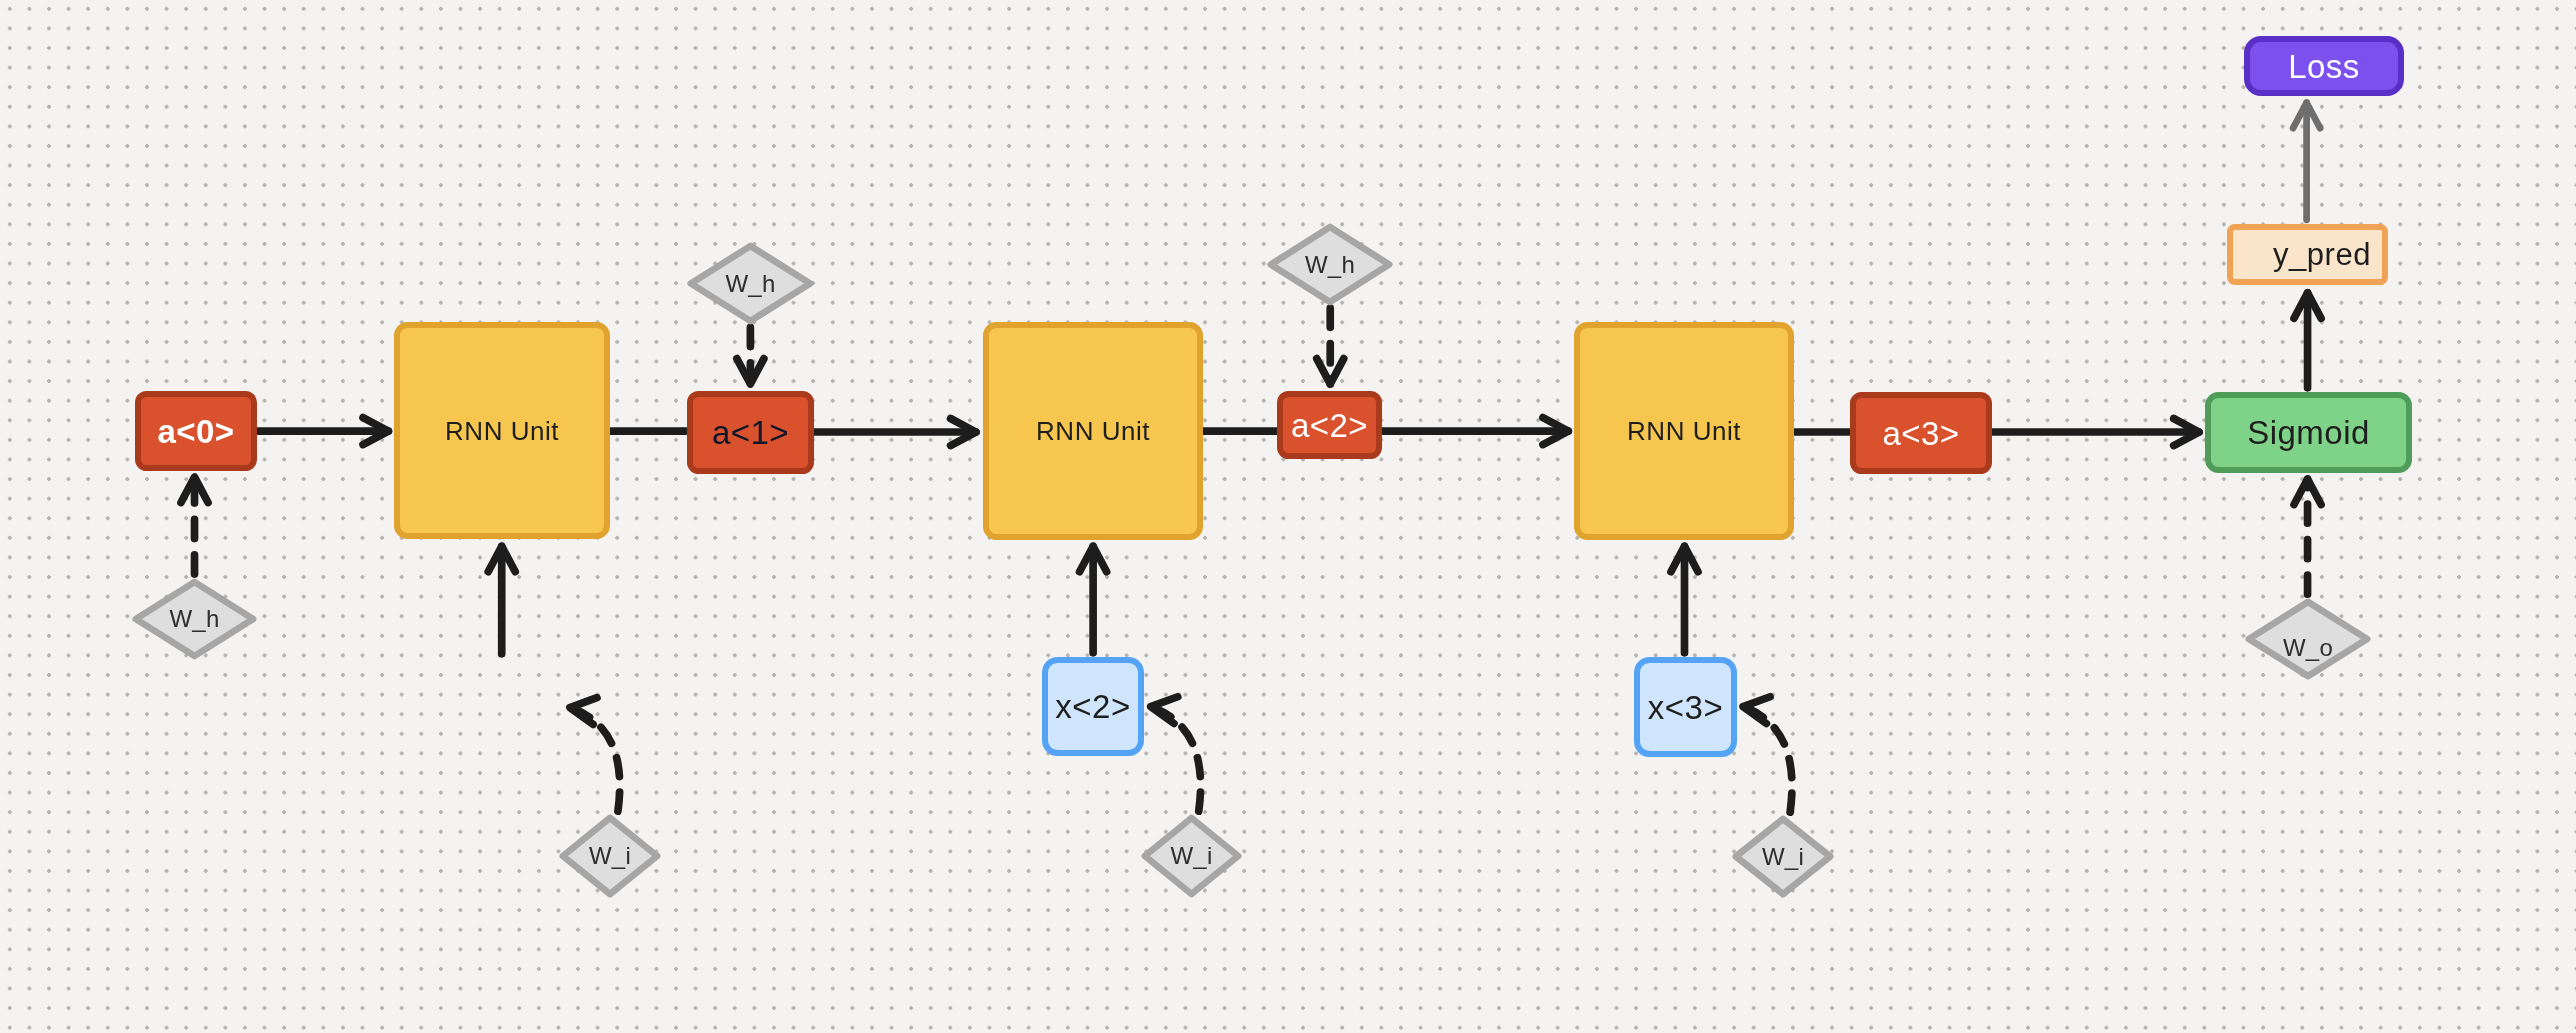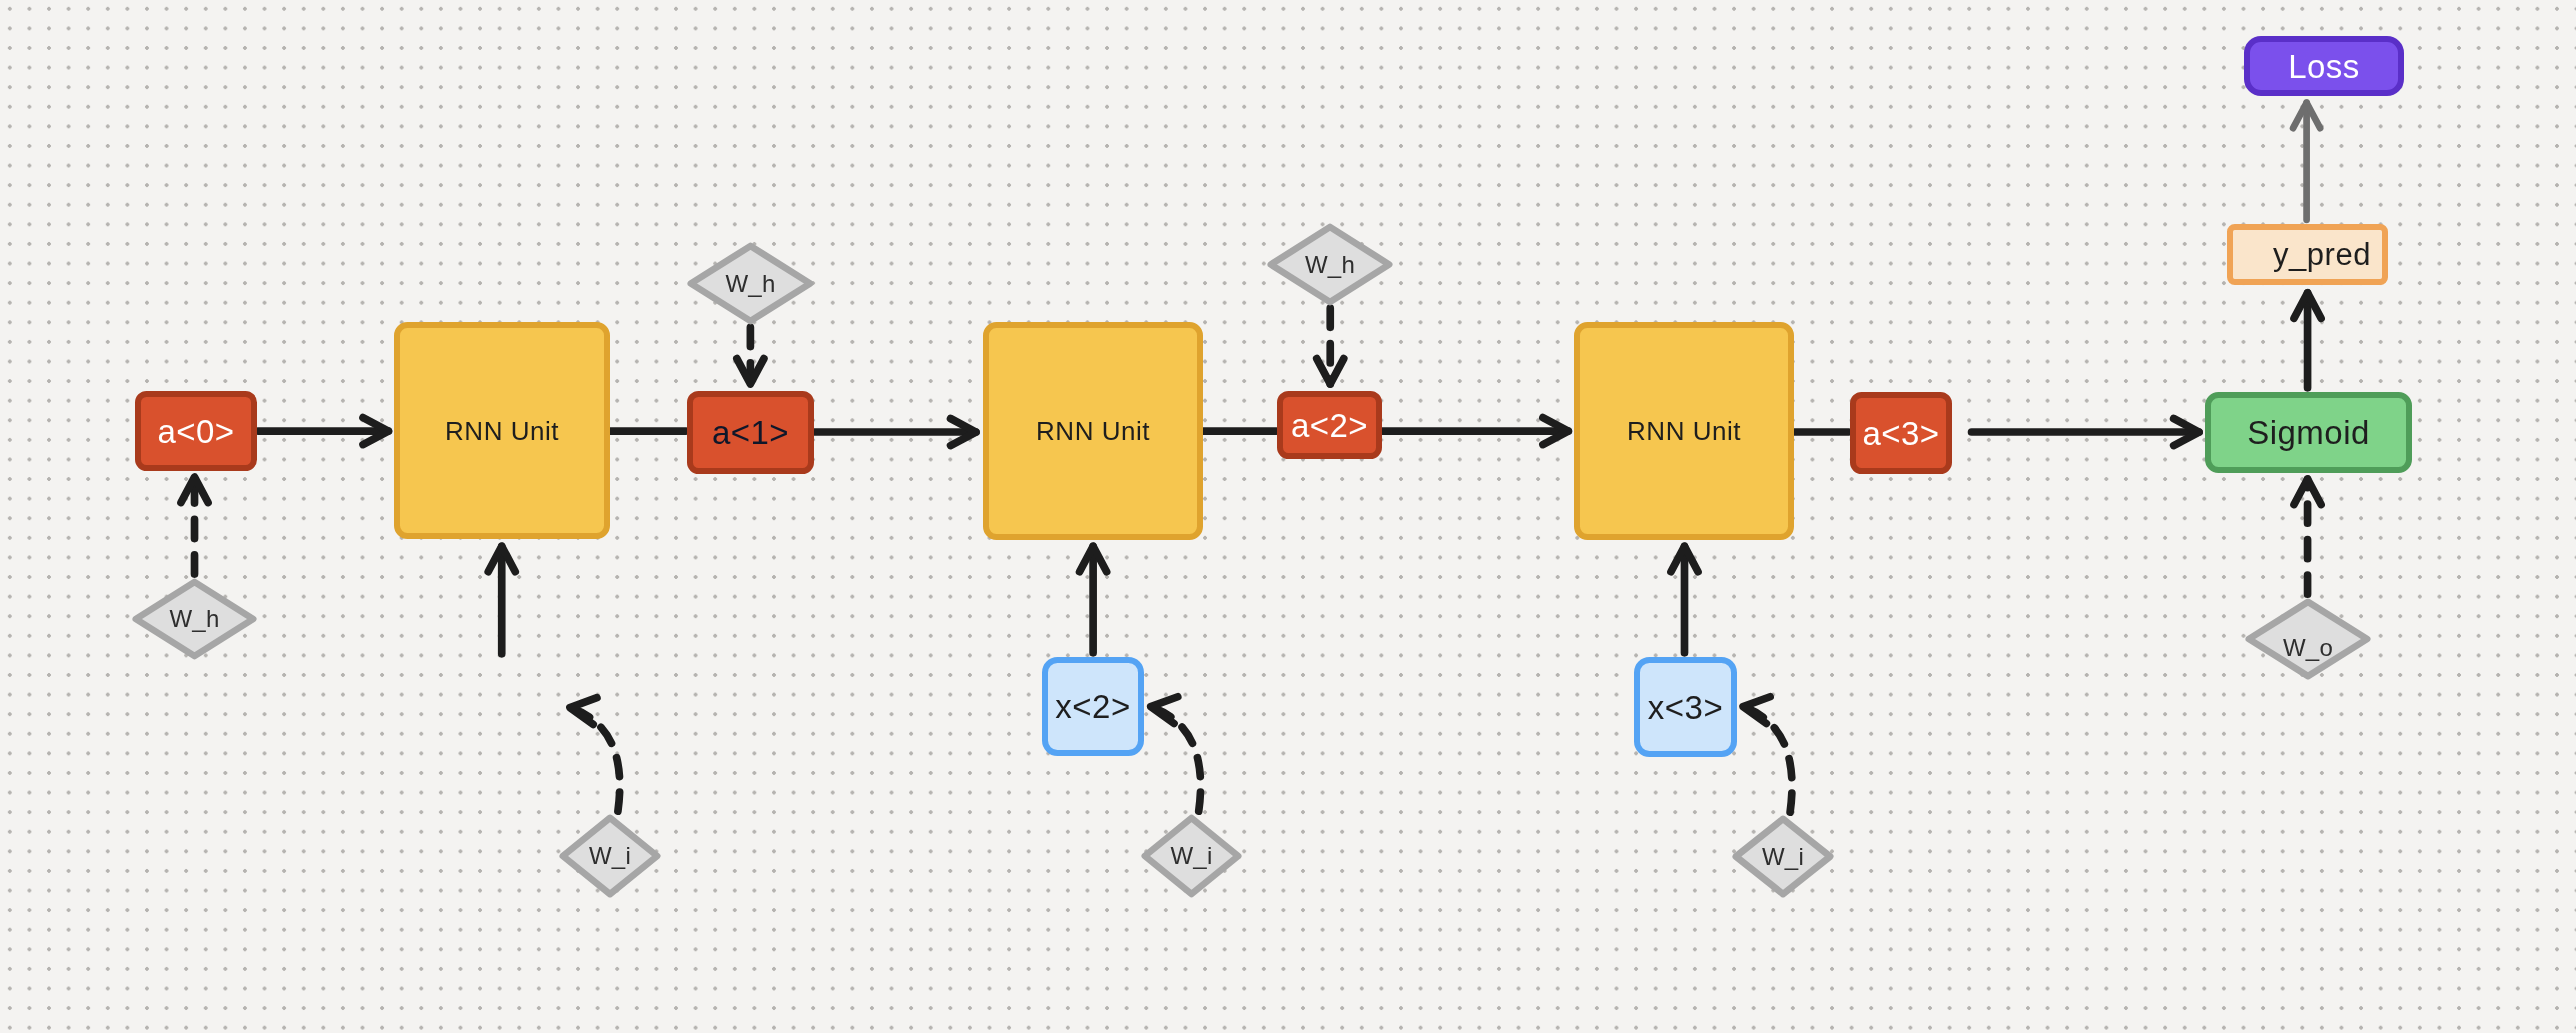--- a/index.html
+++ b/index.html
@@ -93,38 +93,38 @@
       <path d="M 2403 619 L 2403 499" fill="none" stroke="#1d1d1d" stroke-width="8" stroke-linecap="round" stroke-dasharray="20 17"></path>
       <path d="M 2417.0841468835765 525.4884277857678 L 2403 499 L 2388.9158531164235 525.4884277857678" fill="none" stroke="#1d1d1d" stroke-width="8" stroke-linecap="round" stroke-linejoin="round"></path>
       <path d="M 643 845 Q 655 758 593 737" fill="none" stroke="#1d1d1d" stroke-width="8" stroke-linecap="round" stroke-dasharray="20 16"></path>
       <path d="M 621.1907786235772 726.7393957002299 L 593 737 L 617.2705098312484 754.6335575687742" fill="none" stroke="#1d1d1d" stroke-width="8" stroke-linecap="round" stroke-linejoin="round"></path>
       <path d="M 1248 845 Q 1260 758 1198 736" fill="none" stroke="#1d1d1d" stroke-width="8" stroke-linecap="round" stroke-dasharray="20 16"></path>
       <path d="M 1226.1907786235772 725.7393957002299 L 1198 736 L 1222.2705098312483 753.6335575687742" fill="none" stroke="#1d1d1d" stroke-width="8" stroke-linecap="round" stroke-linejoin="round"></path>
       <path d="M 1864 846 Q 1876 758 1815 736" fill="none" stroke="#1d1d1d" stroke-width="8" stroke-linecap="round" stroke-dasharray="20 16"></path>
       <path d="M 1843.1907786235772 725.7393957002299 L 1815 736 L 1839.2705098312483 753.6335575687742" fill="none" stroke="#1d1d1d" stroke-width="8" stroke-linecap="round" stroke-linejoin="round"></path>
     </svg>
 <div class="node rect" style="left: 135px; top: 391px; width: 122px; height: 80px; background: rgb(217, 81, 45); border-color: rgb(169, 58, 28); border-radius: 11.5px;">
-      <div class="label" style="color: rgb(255, 255, 255); font-size: 33px;">a&lt;0&gt;</div>
+      <div class="label" style="color: rgb(255, 255, 255); font-size: 33px; font-weight: bold;">a&lt;0&gt;</div>
     </div>
     <div class="node rect" style="left: 394px; top: 322px; width: 216px; height: 217px; background: rgb(246, 198, 79); border-color: rgb(223, 163, 46); border-radius: 13.4px;">
       <div class="label" style="color: rgb(30, 30, 30); font-size: 26px;">RNN Unit</div>
     </div>
     <div class="node rect" style="left: 687px; top: 391px; width: 127px; height: 83px; background: rgb(217, 81, 45); border-color: rgb(169, 58, 28); border-radius: 11.5px;">
       <div class="label" style="color: #0f172a; font-size: 33px;">a&lt;1&gt;</div>
     </div>
     <div class="node rect" style="left: 983px; top: 322px; width: 220px; height: 218px; background: rgb(246, 198, 79); border-color: rgb(223, 163, 46); border-radius: 13.4px;">
       <div class="label" style="color: rgb(30, 30, 30); font-size: 26px;">RNN Unit</div>
     </div>
     <div class="node rect" style="left: 1277px; top: 391px; width: 105px; height: 68px; background: rgb(217, 81, 45); border-color: rgb(169, 58, 28); border-radius: 11.5px;">
       <div class="label" style="color: rgb(255, 255, 255); font-size: 33px;">a&lt;2&gt;</div>
     </div>
     <div class="node rect" style="left: 1574px; top: 322px; width: 220px; height: 218px; background: rgb(246, 198, 79); border-color: rgb(223, 163, 46); border-radius: 13.4px;">
       <div class="label" style="color: rgb(30, 30, 30); font-size: 26px;">RNN Unit</div>
     </div>
-    <div class="node rect" style="left: 1850px; top: 392px; width: 102px; height: 82px; background: rgb(217, 81, 45); border-color: rgb(169, 58, 28); border-radius: 11.5px;">
+    <div class="node rect" style="left: 1850px; top: 392px; width: 142px; height: 82px; background: rgb(217, 81, 45); border-color: rgb(169, 58, 28); border-radius: 11.5px;">
       <div class="label" style="color: rgb(255, 255, 255); font-size: 33px;">a&lt;3&gt;</div>
     </div>
     <div class="node rect" style="left: 2205px; top: 392px; width: 207px; height: 81px; background: rgb(127, 211, 137); border-color: rgb(79, 157, 89); border-radius: 13.4px;">
       <div class="label" style="color: rgb(30, 30, 30); font-size: 33px;">Sigmoid</div>
     </div>
     <div class="node rect" style="left: 2227px; top: 224px; width: 161px; height: 61px; background: rgb(250, 229, 203); border-color: rgb(240, 163, 85); border-radius: 7.7px; padding-left: 29px;">
       <div class="label" style="color: rgb(30, 30, 30); font-size: 31px;">y_pred</div>
     </div>
     <div class="node rect" style="left: 2228px; top: 36px; width: 160px; height: 60px; background: rgb(123, 80, 236); border-color: rgb(90, 47, 200); border-radius: 17px; margin-left: 16px;">
       <div class="label" style="color: rgb(255, 255, 255); font-size: 33px;">Loss</div>

